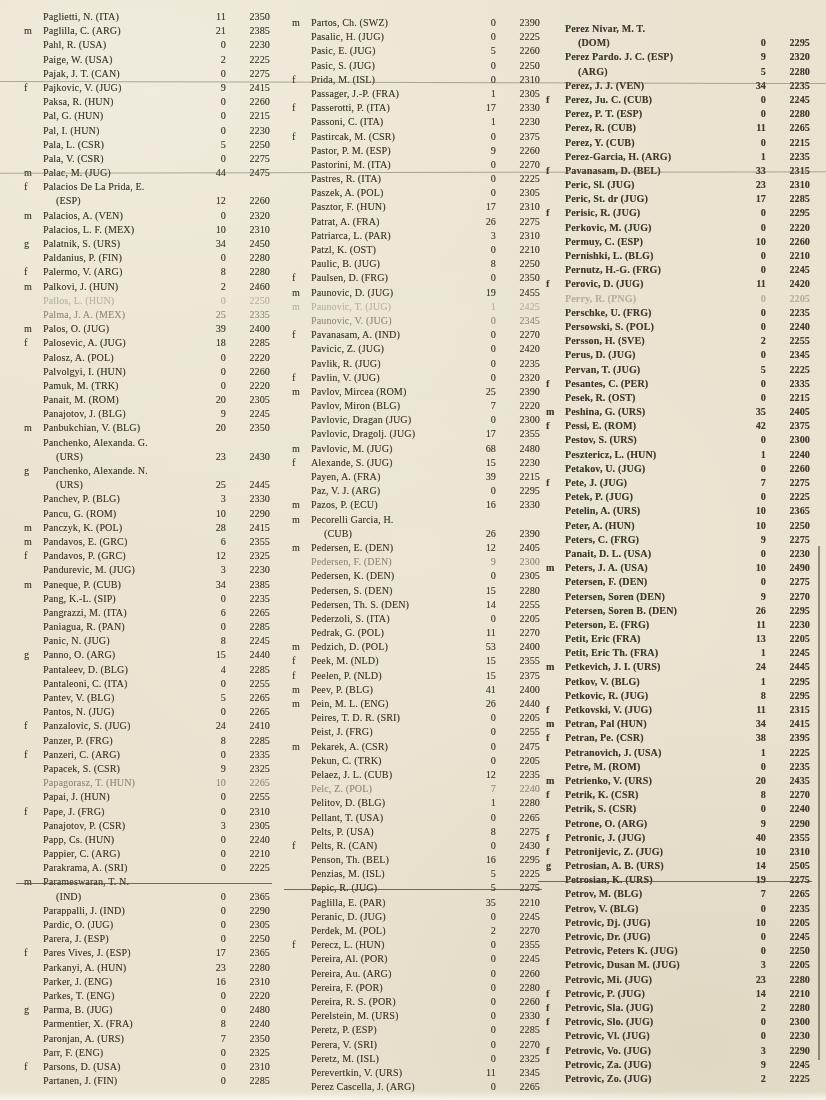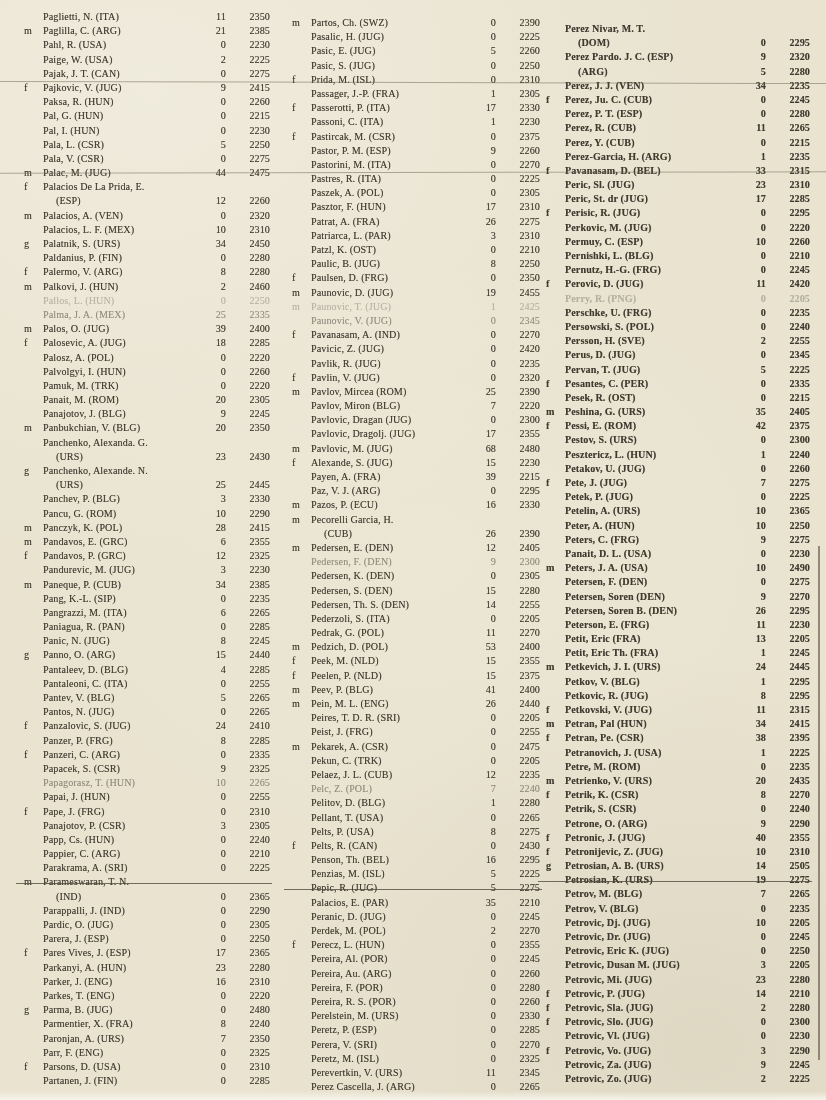--- a/index.html
+++ b/index.html
@@ -1128,21 +1128,21 @@
         <div class="line strike">
           <span class="t"></span>
           <span class="n">Pepic, R. (JUG)</span>
           <span class="g">5</span>
           <span class="r">2275</span>
         </div>
       </div>
       <div class="row">
         <div class="line">
           <span class="t"></span>
-          <span class="n">Palacios, E. (PAR)</span>
+          <span class="n">Paglilla, E. (PAR)</span>
           <span class="g">35</span>
           <span class="r">2210</span>
         </div>
       </div>
       <div class="row">
         <div class="line">
           <span class="t"></span>
           <span class="n">Peranic, D. (JUG)</span>
           <span class="g">0</span>
           <span class="r">2245</span>
@@ -1758,21 +1758,21 @@
         <div class="line">
           <span class="t"></span>
           <span class="n">Petrovic, Dr. (JUG)</span>
           <span class="g">0</span>
           <span class="r">2245</span>
         </div>
       </div>
       <div class="row">
         <div class="line">
           <span class="t"></span>
-          <span class="n">Petrovic, Eric K. (JUG)</span>
+          <span class="n">Petrovic, Peters K. (JUG)</span>
           <span class="g">0</span>
           <span class="r">2250</span>
         </div>
       </div>
       <div class="row">
         <div class="line">
           <span class="t"></span>
           <span class="n">Petrovic, Dusan M. (JUG)</span>
           <span class="g">3</span>
           <span class="r">2205</span>

